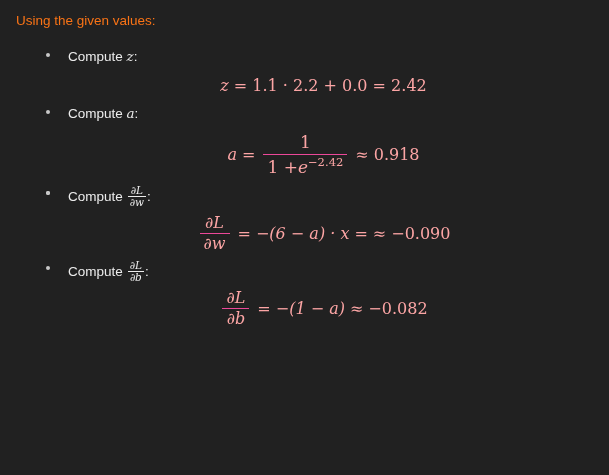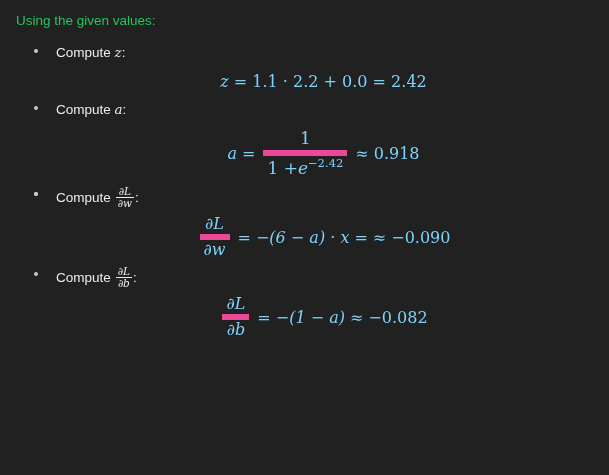--- a/index.html
+++ b/index.html
@@ -17,27 +17,27 @@
   }
   .page {
     position: relative;
     width: 609px;
     height: 475px;
     box-sizing: border-box;
     padding: 12px 14px 0 14px;
   }
   .intro {
     font-size: 13.5px;
-    color: #22c55e;
+    color: #f97316;
     margin: 0 0 12px 2px;
     line-height: 1.4;
   }
   ul.steps {
     list-style: none;
-    margin: 4px;
+    margin: 16px;
     padding: 0;
   }
   ul.steps > li {
     position: relative;
     margin: 0 0 0 0;
     padding: 0 0 0 38px;
   }
   ul.steps > li .bullet {
     position: absolute;
     left: 16px;
@@ -58,21 +58,21 @@
     font-style: italic;
   }
   .mathup {
     font-family: "DejaVu Serif", serif;
     font-style: normal;
   }
   .display {
     text-align: center;
     font-family: "DejaVu Serif", serif;
     font-size: 16px;
-    color: #7dd3fc;
+    color: #fca5a5;
     padding: 10px 0 8px 0;
     line-height: 1.2;
   }
   .display.small-pad {
     padding: 6px 0 6px 0;
   }
   
   .frac-inline {
     display: inline-block;
     vertical-align: -0.45em;
@@ -99,21 +99,21 @@
     text-align: center;
     line-height: 1.15;
     margin: 0 3px;
   }
   .frac .num {
     display: block;
     padding: 0 4px 1px 4px;
   }
   .frac .den {
     display: block;
-    border-top: 6px solid #ec4899;
+    border-top: 1px solid #ec4899;
     padding: 1px 4px 0 4px;
     text-align: center;
   }
   .frac.big {
     font-size: 17px;
   }
   .sup {
     font-size: 0.68em;
     vertical-align: super;
     font-family: "DejaVu Serif", serif;

